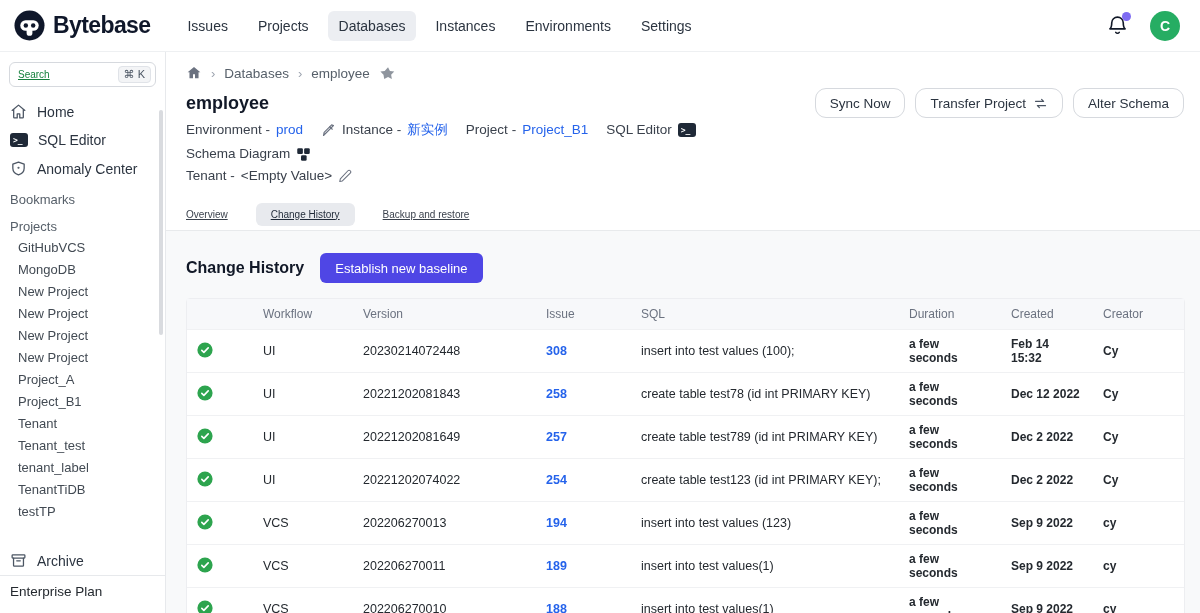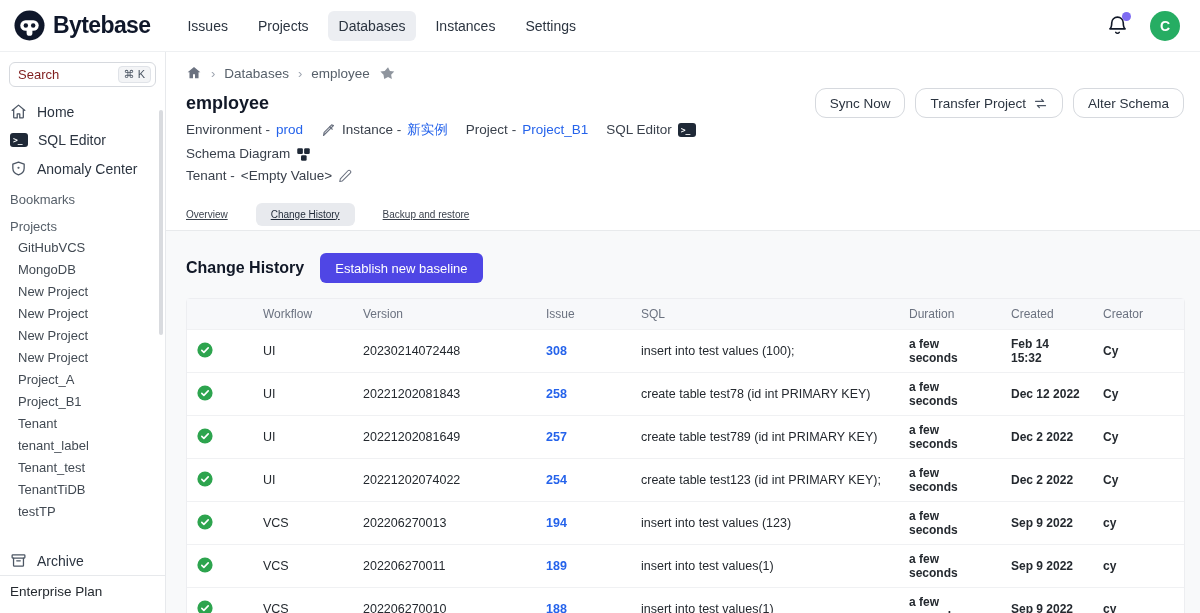--- a/index.html
+++ b/index.html
@@ -23,21 +23,21 @@
 
   
   .shell { display:flex; height:561px; }
   .sidebar { width:166px; border-right:1px solid #e7e9ec; display:flex; flex-direction:column;
     padding-top:10px; position:relative; background:#fff; }
   .main { flex:1; display:flex; flex-direction:column; min-width:0; }
 
   
   .searchbox { margin:0 9px 10px 9px; height:25px; border:1px solid #d6d9de; border-radius:6px;
     display:flex; align-items:center; padding:0 4px 0 8px; cursor:text; background:#fff; }
-  .searchbox .ph { font-size:13px; color:#7f1d1d; flex:1; }
+  .searchbox .ph { font-size:10px; color:#15803d; flex:1;text-decoration:underline; }
   .kbd { font-size:11px; color:#4b5563; background:#f3f4f6; border:1px solid #e0e3e8;
     border-radius:4px; padding:1px 5px; white-space:nowrap; }
   .side-item { display:flex; align-items:center; gap:10px; padding:6px 10px; font-size:14px;
     color:#2b3440; cursor:pointer; }
   .side-item svg { flex:none; }
   .side-label { font-size:13px; color:#57606a; padding:9px 10px 3px 10px; }
   .proj-item { font-size:13px; color:#424a53; padding:4px 10px 4px 18px; line-height:14px; cursor:pointer; }
   .term-icon { display:inline-flex; align-items:center; justify-content:flex-start;
     width:18px; height:14px; background:#1f2937; color:#fff; border-radius:3px;
     font:bold 8px "DejaVu Sans Mono",monospace; padding-left:3px; letter-spacing:0; }
@@ -99,20 +99,21 @@
         <path d="M13 20.5h6v3.2a3 3 0 0 1-6 0z" fill="#fff"></path>
       </svg>
     </span>
     <span class="logo-word">Bytebase</span>
   </div>
   <div class="nav">
       <div class="nav-item">Issues</div>
       <div class="nav-item">Projects</div>
       <div class="nav-item active">Databases</div>
       <div class="nav-item">Instances</div>
+      <div class="nav-item">Environments</div>
       <div class="nav-item">Settings</div>
     </div>
   <div class="top-right">
     <div class="bell-wrap">
       <span style="display:inline-flex;">
         <svg viewBox="0 0 24 24" width="23" height="23" fill="none" stroke="#111827" stroke-width="1.7" stroke-linecap="round" stroke-linejoin="round">
           <path d="M6 9.2a6 6 0 1 1 12 0c0 5 2 6.3 2 6.3H4s2-1.3 2-6.3"></path>
           <path d="M10.2 19.2a2.2 2.2 0 0 0 3.6 0"></path>
         </svg>
       </span>
@@ -160,22 +161,22 @@
     <div id="project-list">
         <div class="proj-item">GitHubVCS</div>
         <div class="proj-item">MongoDB</div>
         <div class="proj-item">New Project</div>
         <div class="proj-item">New Project</div>
         <div class="proj-item">New Project</div>
         <div class="proj-item">New Project</div>
         <div class="proj-item">Project_A</div>
         <div class="proj-item">Project_B1</div>
         <div class="proj-item">Tenant</div>
+        <div class="proj-item">Tenant_test</div>
         <div class="proj-item">tenant_label</div>
-        <div class="proj-item">Tenant_test</div>
         <div class="proj-item">TenantTiDB</div>
         <div class="proj-item">testTP</div>
       </div>
     <div class="side-item archive">
       <span style="display:inline-flex;">
         <svg viewBox="0 0 24 24" width="17" height="17" fill="none" stroke="#4b5563" stroke-width="1.8" stroke-linecap="round" stroke-linejoin="round">
           <rect x="3" y="4" width="18" height="4.5" rx="1"></rect>
           <path d="M5 8.5V19a1 1 0 0 0 1 1h12a1 1 0 0 0 1-1V8.5"></path>
           <path d="M9.5 12.5h5"></path>
         </svg>

